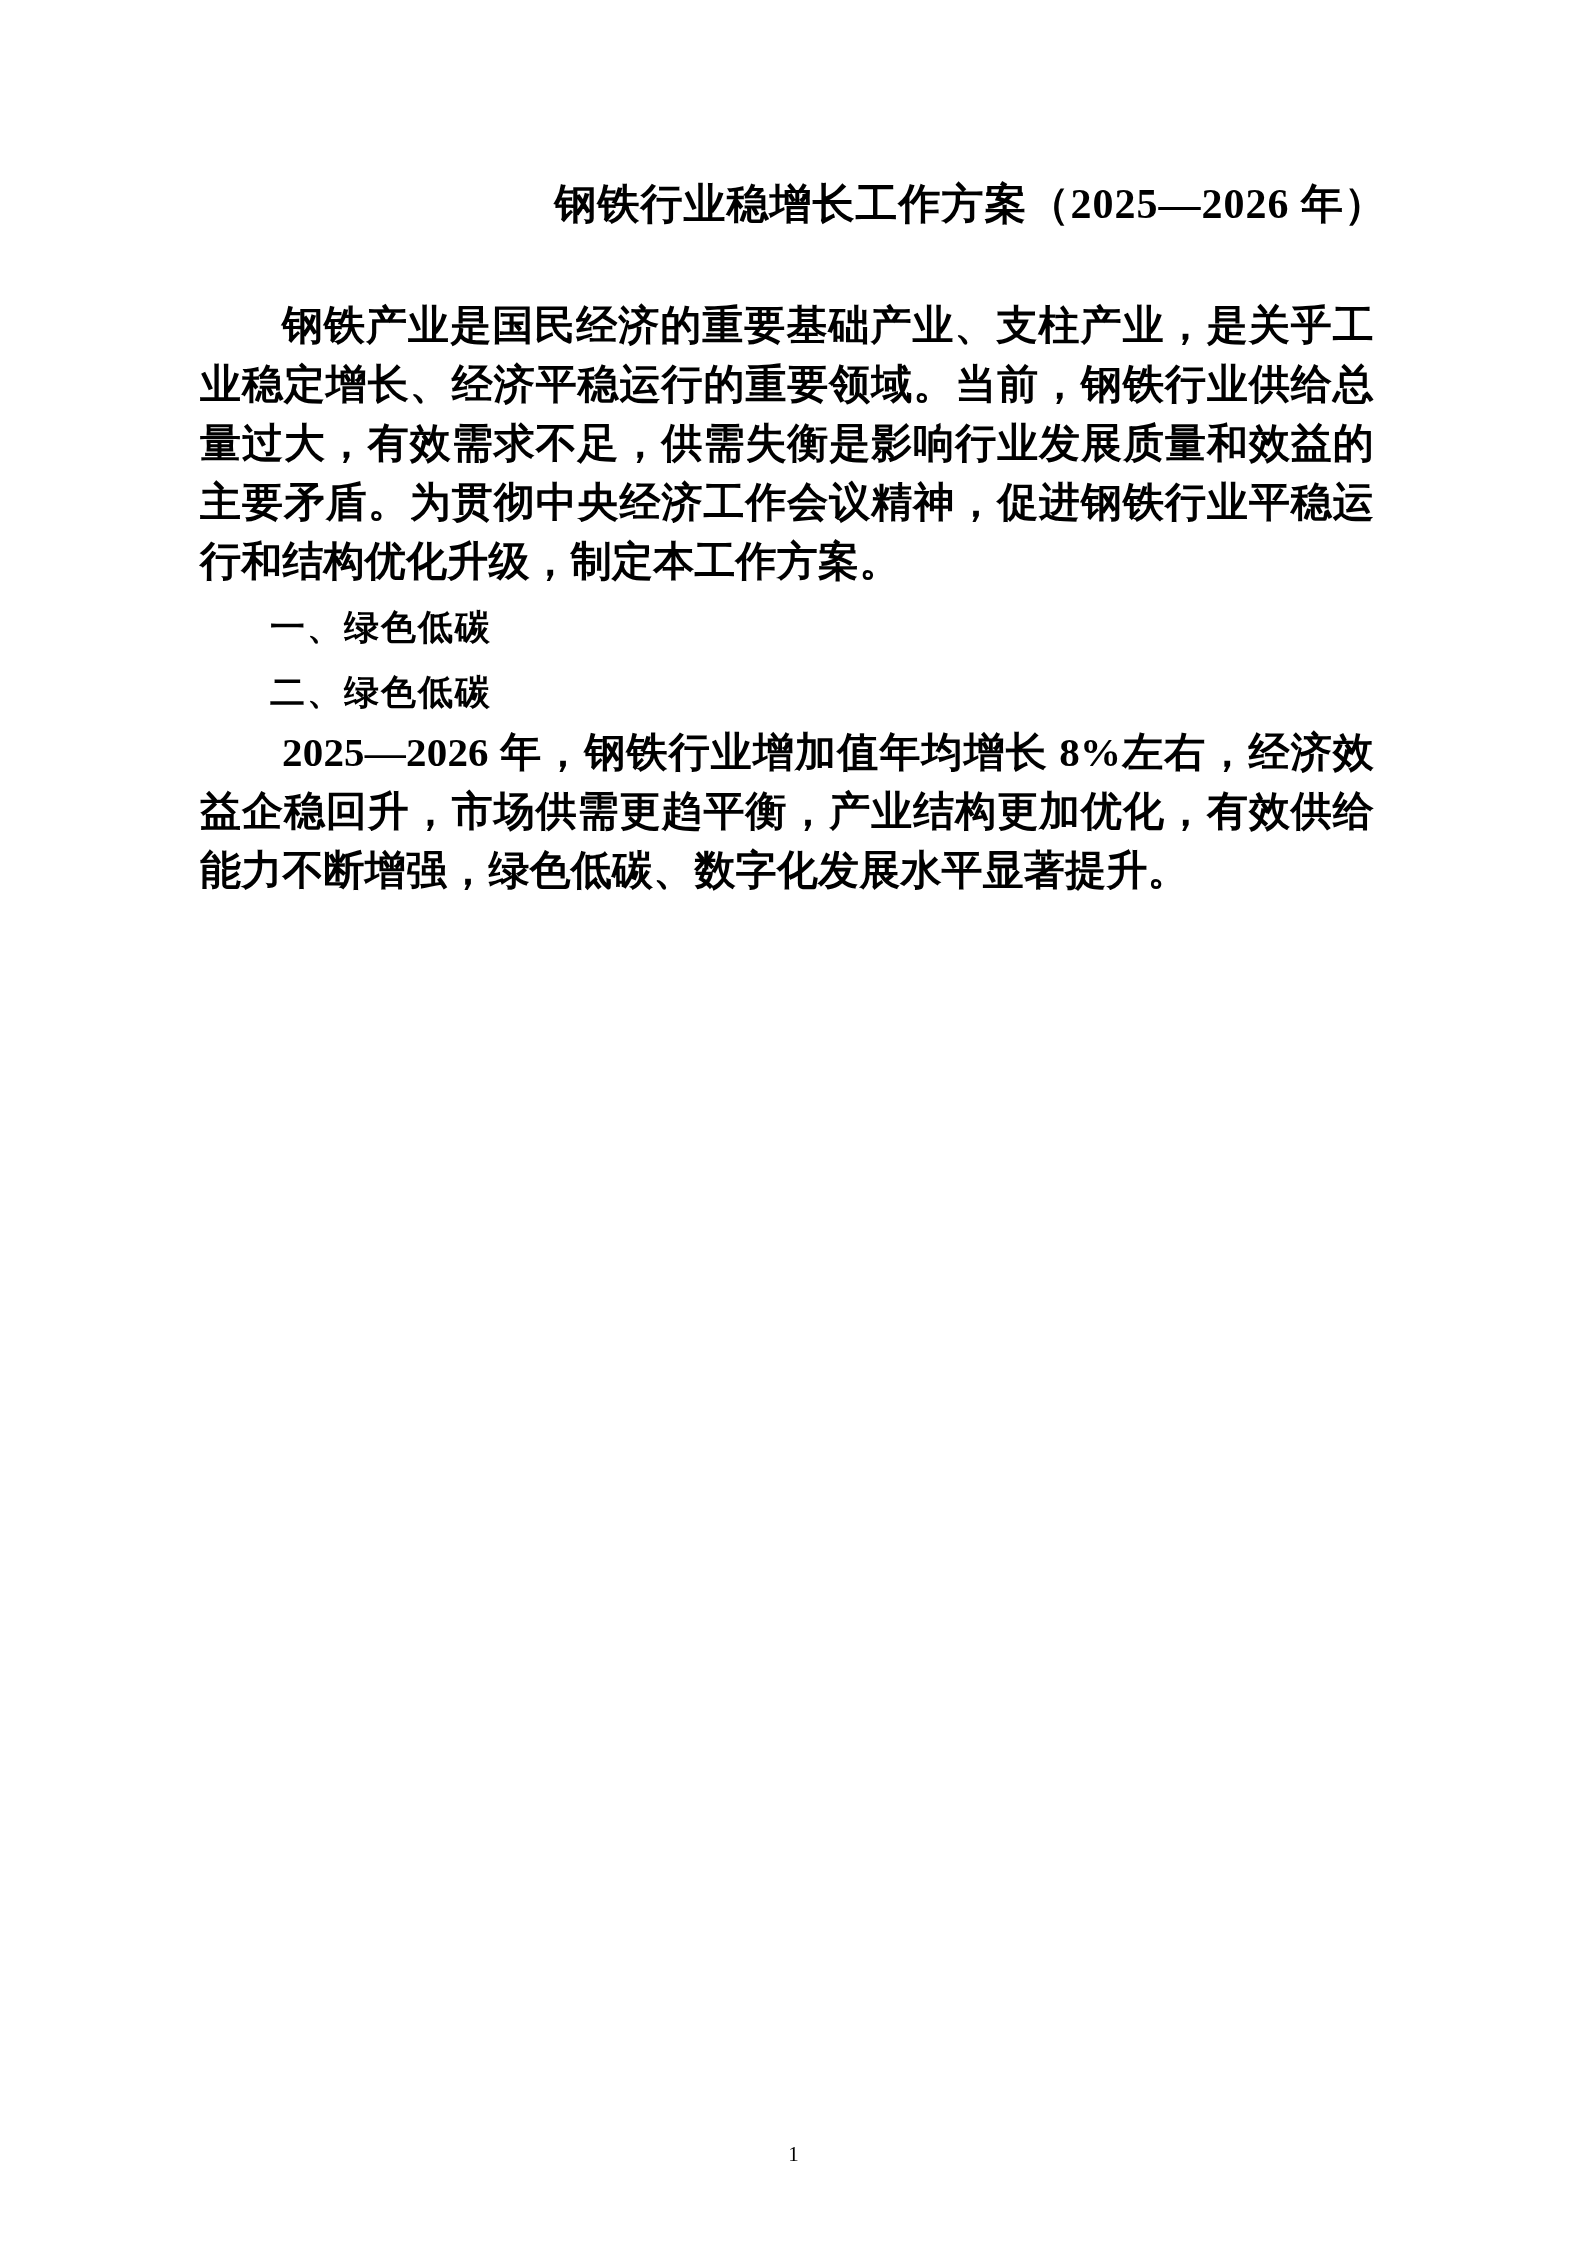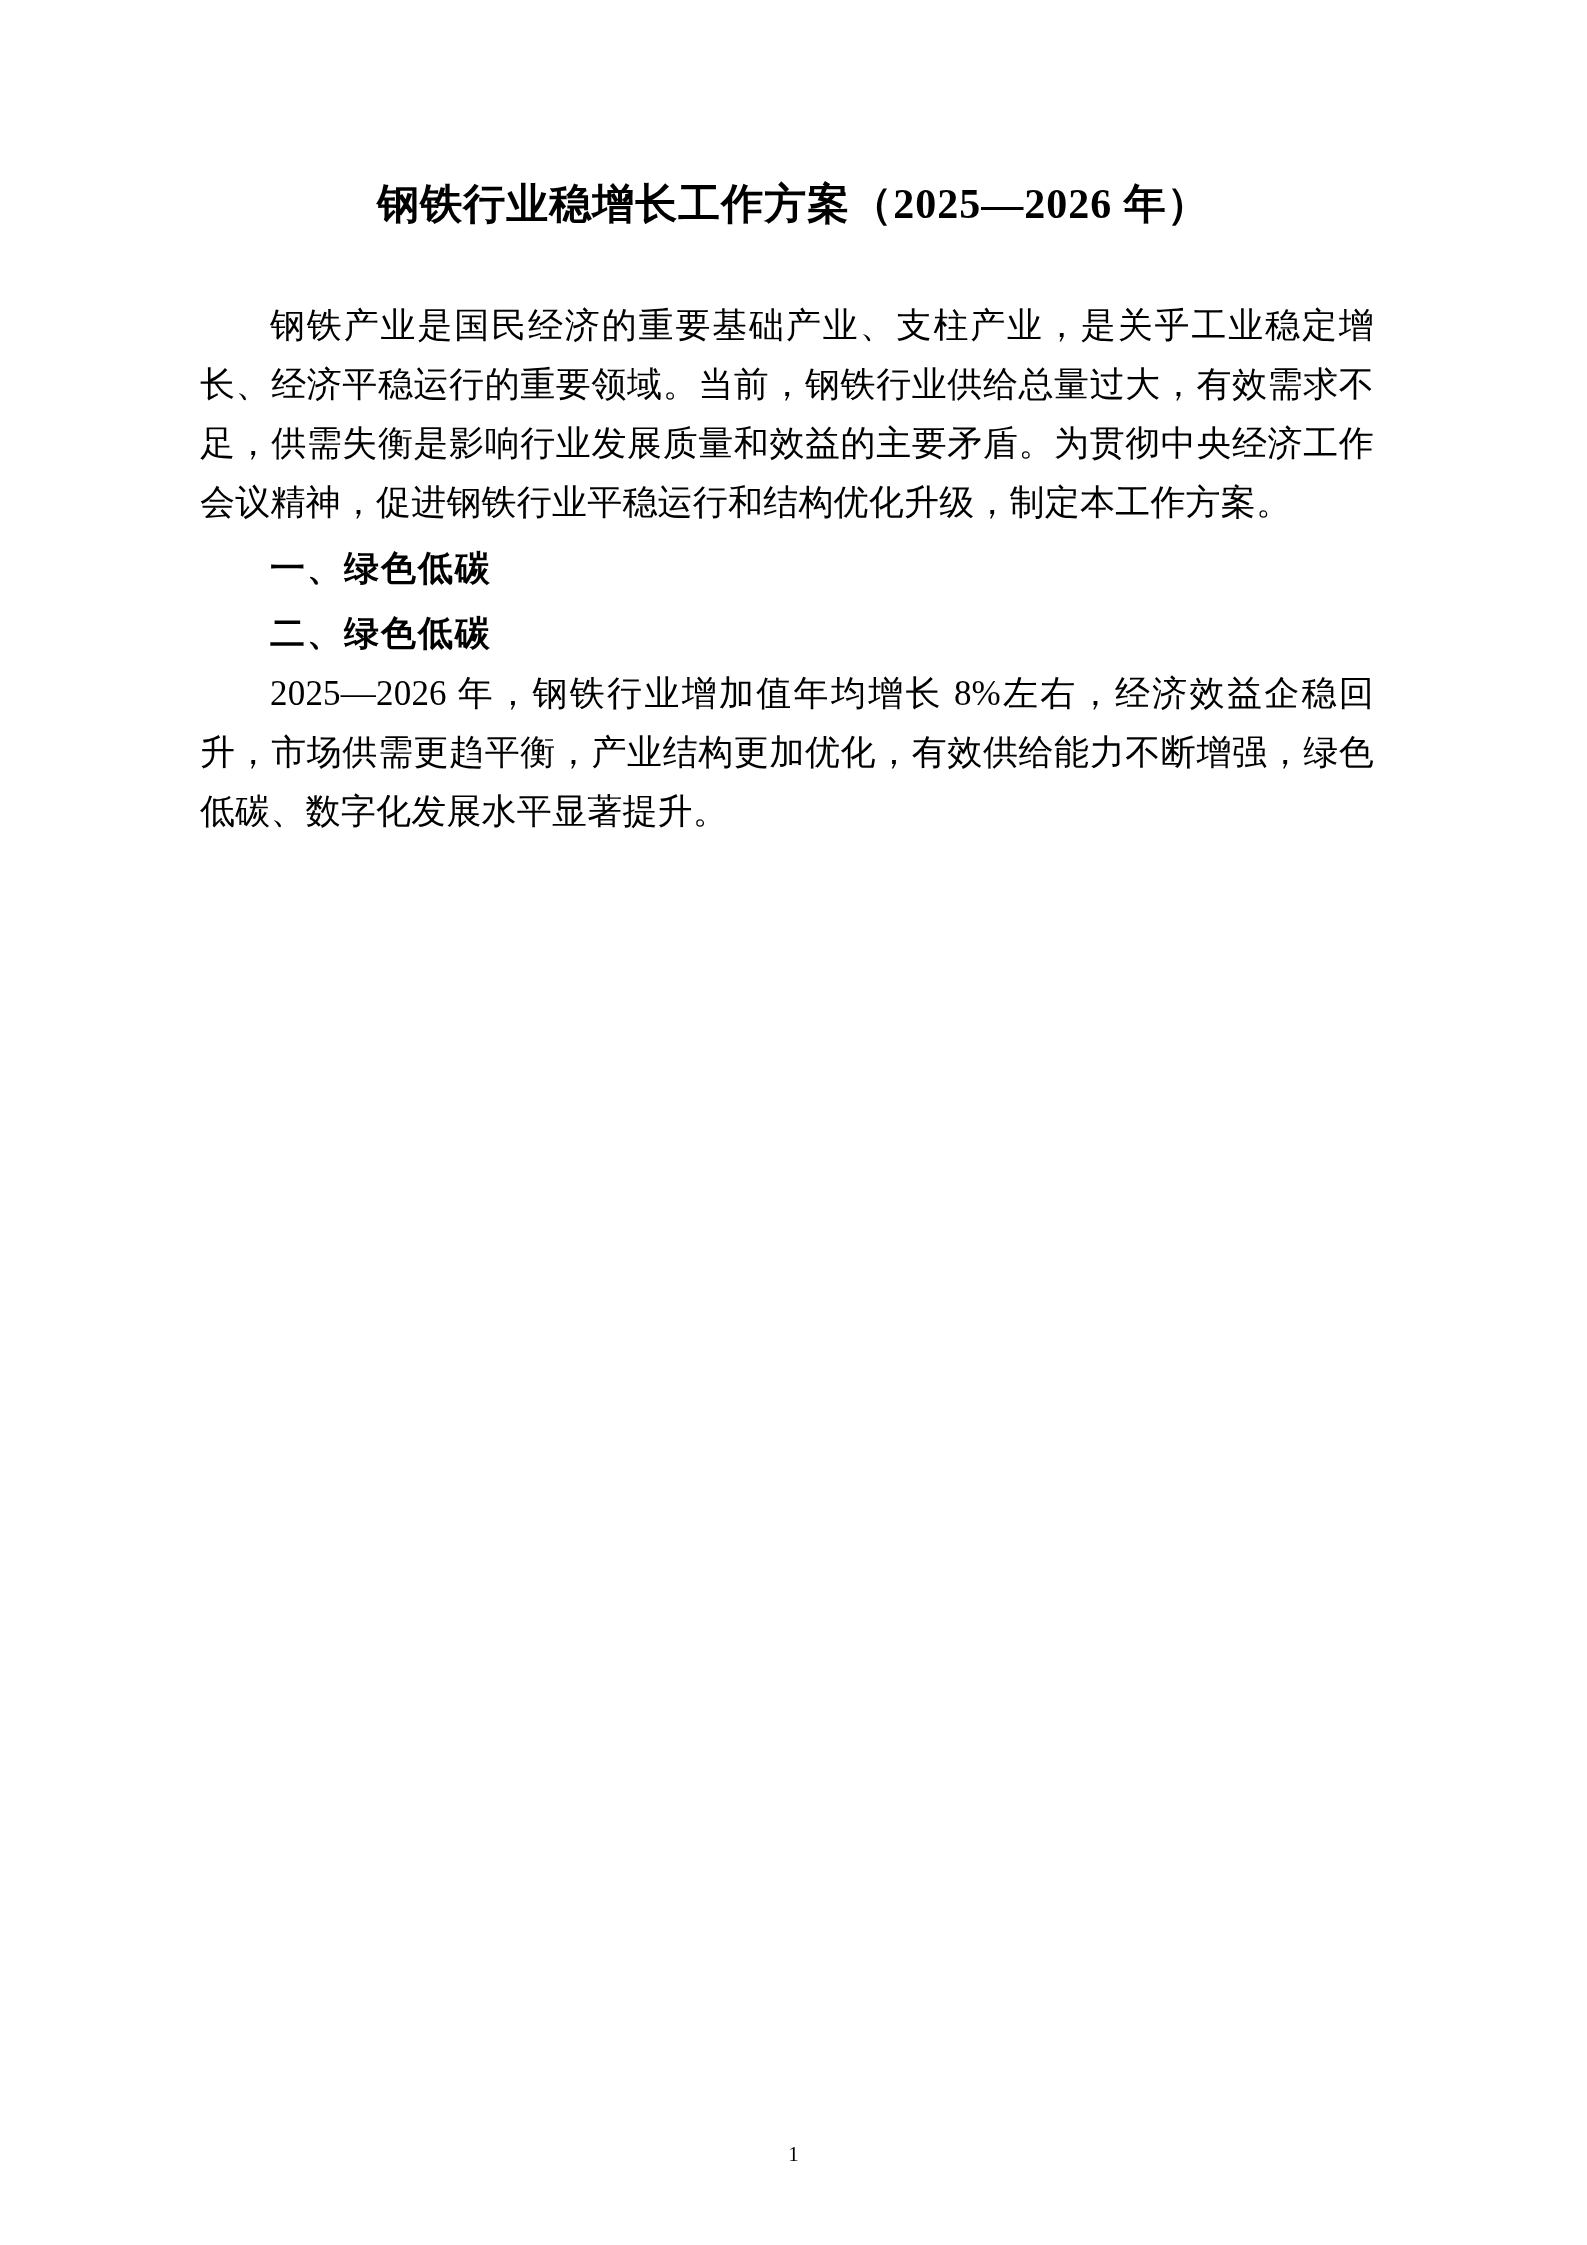--- a/index.html
+++ b/index.html
@@ -20,33 +20,34 @@
     height: 2245px;
     box-sizing: border-box;
     padding: 175px 200px 0 200px;
     background: #ffffff;
   }
   .doc-title {
     font-family: "Liberation Serif", "DejaVu Serif", serif;
     font-weight: bold;
     font-size: 42px;
     line-height: 1.4;
-    text-align: center;
+    text-align: right;
     letter-spacing: 1px;
     margin: 0 0 62px 0;
   }
   .body-text {
     font-family: "Liberation Serif", "DejaVu Serif", serif;
-    font-size: 35px;
+    font-size: 41px;
     line-height: 59px;
     text-align: justify;
     text-justify: inter-ideograph;
     text-indent: 2em;
     margin: 0 13px 4px 0;
     letter-spacing: 0.2px;
+    font-weight: bold;
   }
   .section-heading {
     font-family: "Liberation Sans", "DejaVu Sans", sans-serif;
     font-weight: bold;
     font-size: 35px;
     line-height: 59px;
     text-indent: 2em;
     margin: 6px 0 2px 0;
     letter-spacing: 2px;
   }

